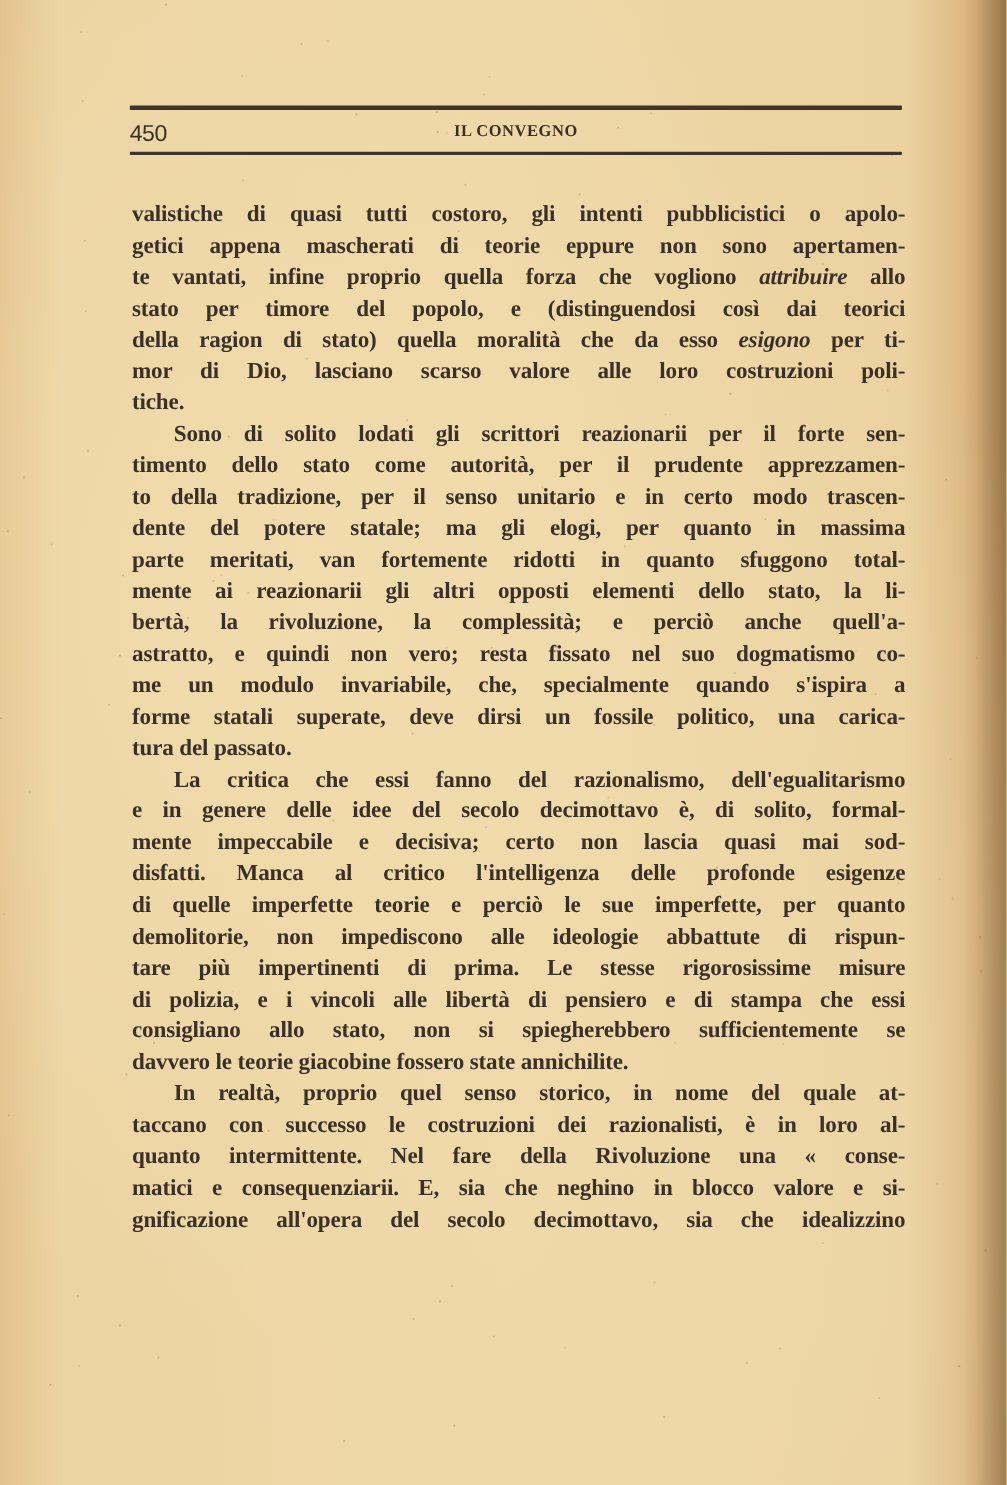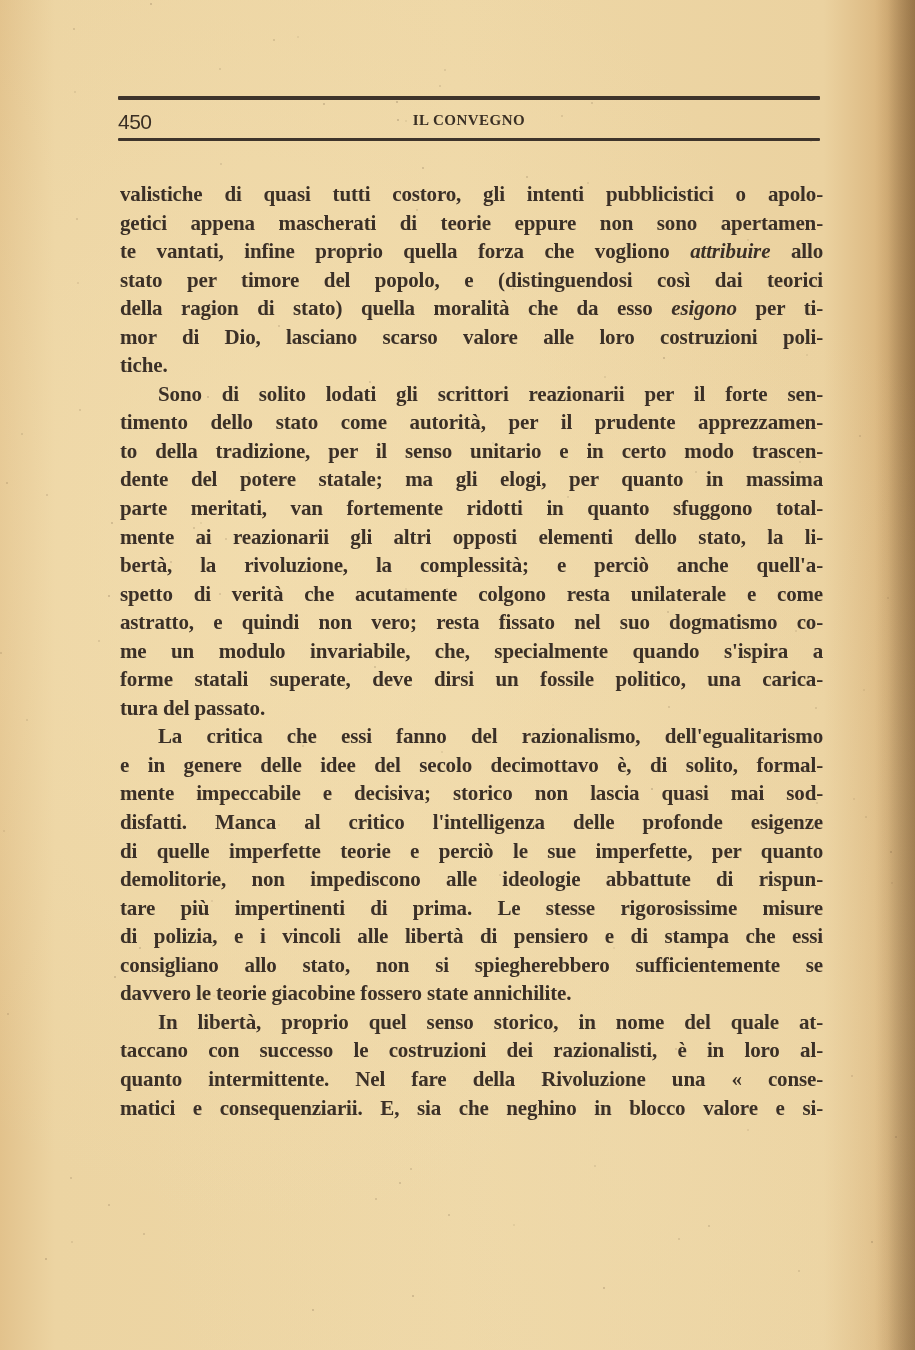--- a/index.html
+++ b/index.html
@@ -122,43 +122,43 @@
         <span class="line last"><span>tiche.</span></span>
       </div>
       <div>
         <span class="line indent"><span>Sono di solito lodati gli scrittori reazionarii per il forte sen-</span></span>
         <span class="line"><span>timento dello stato come autorità, per il prudente apprezzamen-</span></span>
         <span class="line"><span>to della tradizione, per il senso unitario e in certo modo trascen-</span></span>
         <span class="line"><span>dente del potere statale; ma gli elogi, per quanto in massima</span></span>
         <span class="line"><span>parte meritati, van fortemente ridotti in quanto sfuggono total-</span></span>
         <span class="line"><span>mente ai reazionarii gli altri opposti elementi dello stato, la li-</span></span>
         <span class="line"><span>bertà, la rivoluzione, la complessità; e perciò anche quell'a-</span></span>
-        <span class="line"><span>spetto di verità che acutamente colgono resta unilaterale e come</span></span>
         <span class="line"><span>astratto, e quindi non vero; resta fissato nel suo dogmatismo co-</span></span>
         <span class="line"><span>me un modulo invariabile, che, specialmente quando s'ispira a</span></span>
         <span class="line"><span>forme statali superate, deve dirsi un fossile politico, una carica-</span></span>
         <span class="line last"><span>tura del passato.</span></span>
       </div>
       <div>
         <span class="line indent"><span>La critica che essi fanno del razionalismo, dell'egualitarismo</span></span>
         <span class="line"><span>e in genere delle idee del secolo decimottavo è, di solito, formal-</span></span>
-        <span class="line"><span>mente impeccabile e decisiva; storico non lascia quasi mai sod-</span></span>
+        <span class="line"><span>mente impeccabile e decisiva; certo non lascia quasi mai sod-</span></span>
         <span class="line"><span>disfatti. Manca al critico l'intelligenza delle profonde esigenze</span></span>
         <span class="line"><span>di quelle imperfette teorie e perciò le sue imperfette, per quanto</span></span>
         <span class="line"><span>demolitorie, non impediscono alle ideologie abbattute di rispun-</span></span>
         <span class="line"><span>tare più impertinenti di prima. Le stesse rigorosissime misure</span></span>
         <span class="line"><span>di polizia, e i vincoli alle libertà di pensiero e di stampa che essi</span></span>
         <span class="line"><span>consigliano allo stato, non si spiegherebbero sufficientemente se</span></span>
         <span class="line last"><span>davvero le teorie giacobine fossero state annichilite.</span></span>
       </div>
       <div>
-        <span class="line indent"><span>In libertà, proprio quel senso storico, in nome del quale at-</span></span>
+        <span class="line indent"><span>In realtà, proprio quel senso storico, in nome del quale at-</span></span>
         <span class="line"><span>taccano con successo le costruzioni dei razionalisti, è in loro al-</span></span>
         <span class="line"><span>quanto intermittente. Nel fare della Rivoluzione una « conse-</span></span>
         <span class="line"><span>matici e consequenziarii. E, sia che neghino in blocco valore e si-</span></span>
+        <span class="line"><span>gnificazione all'opera del secolo decimottavo, sia che idealizzino</span></span>
       </div>
     </div>
 <div class="speck" style="left: 441px; top: 751px; opacity: 0.36;"></div>
     <div class="speck" style="left: 219px; top: 593px; opacity: 0.55;"></div>
     <div class="speck" style="left: 70px; top: 1177px; opacity: 0.59;"></div>
     <div class="speck" style="left: 369px; top: 381px; opacity: 0.69;"></div>
     <div class="speck" style="left: 591px; top: 102px; opacity: 0.55;"></div>
     <div class="speck" style="left: 211px; top: 900px; opacity: 0.38;"></div>
     <div class="speck" style="left: 504px; top: 652px; opacity: 0.39;"></div>
     <div class="speck" style="left: 45px; top: 1258px; opacity: 0.78;"></div>

